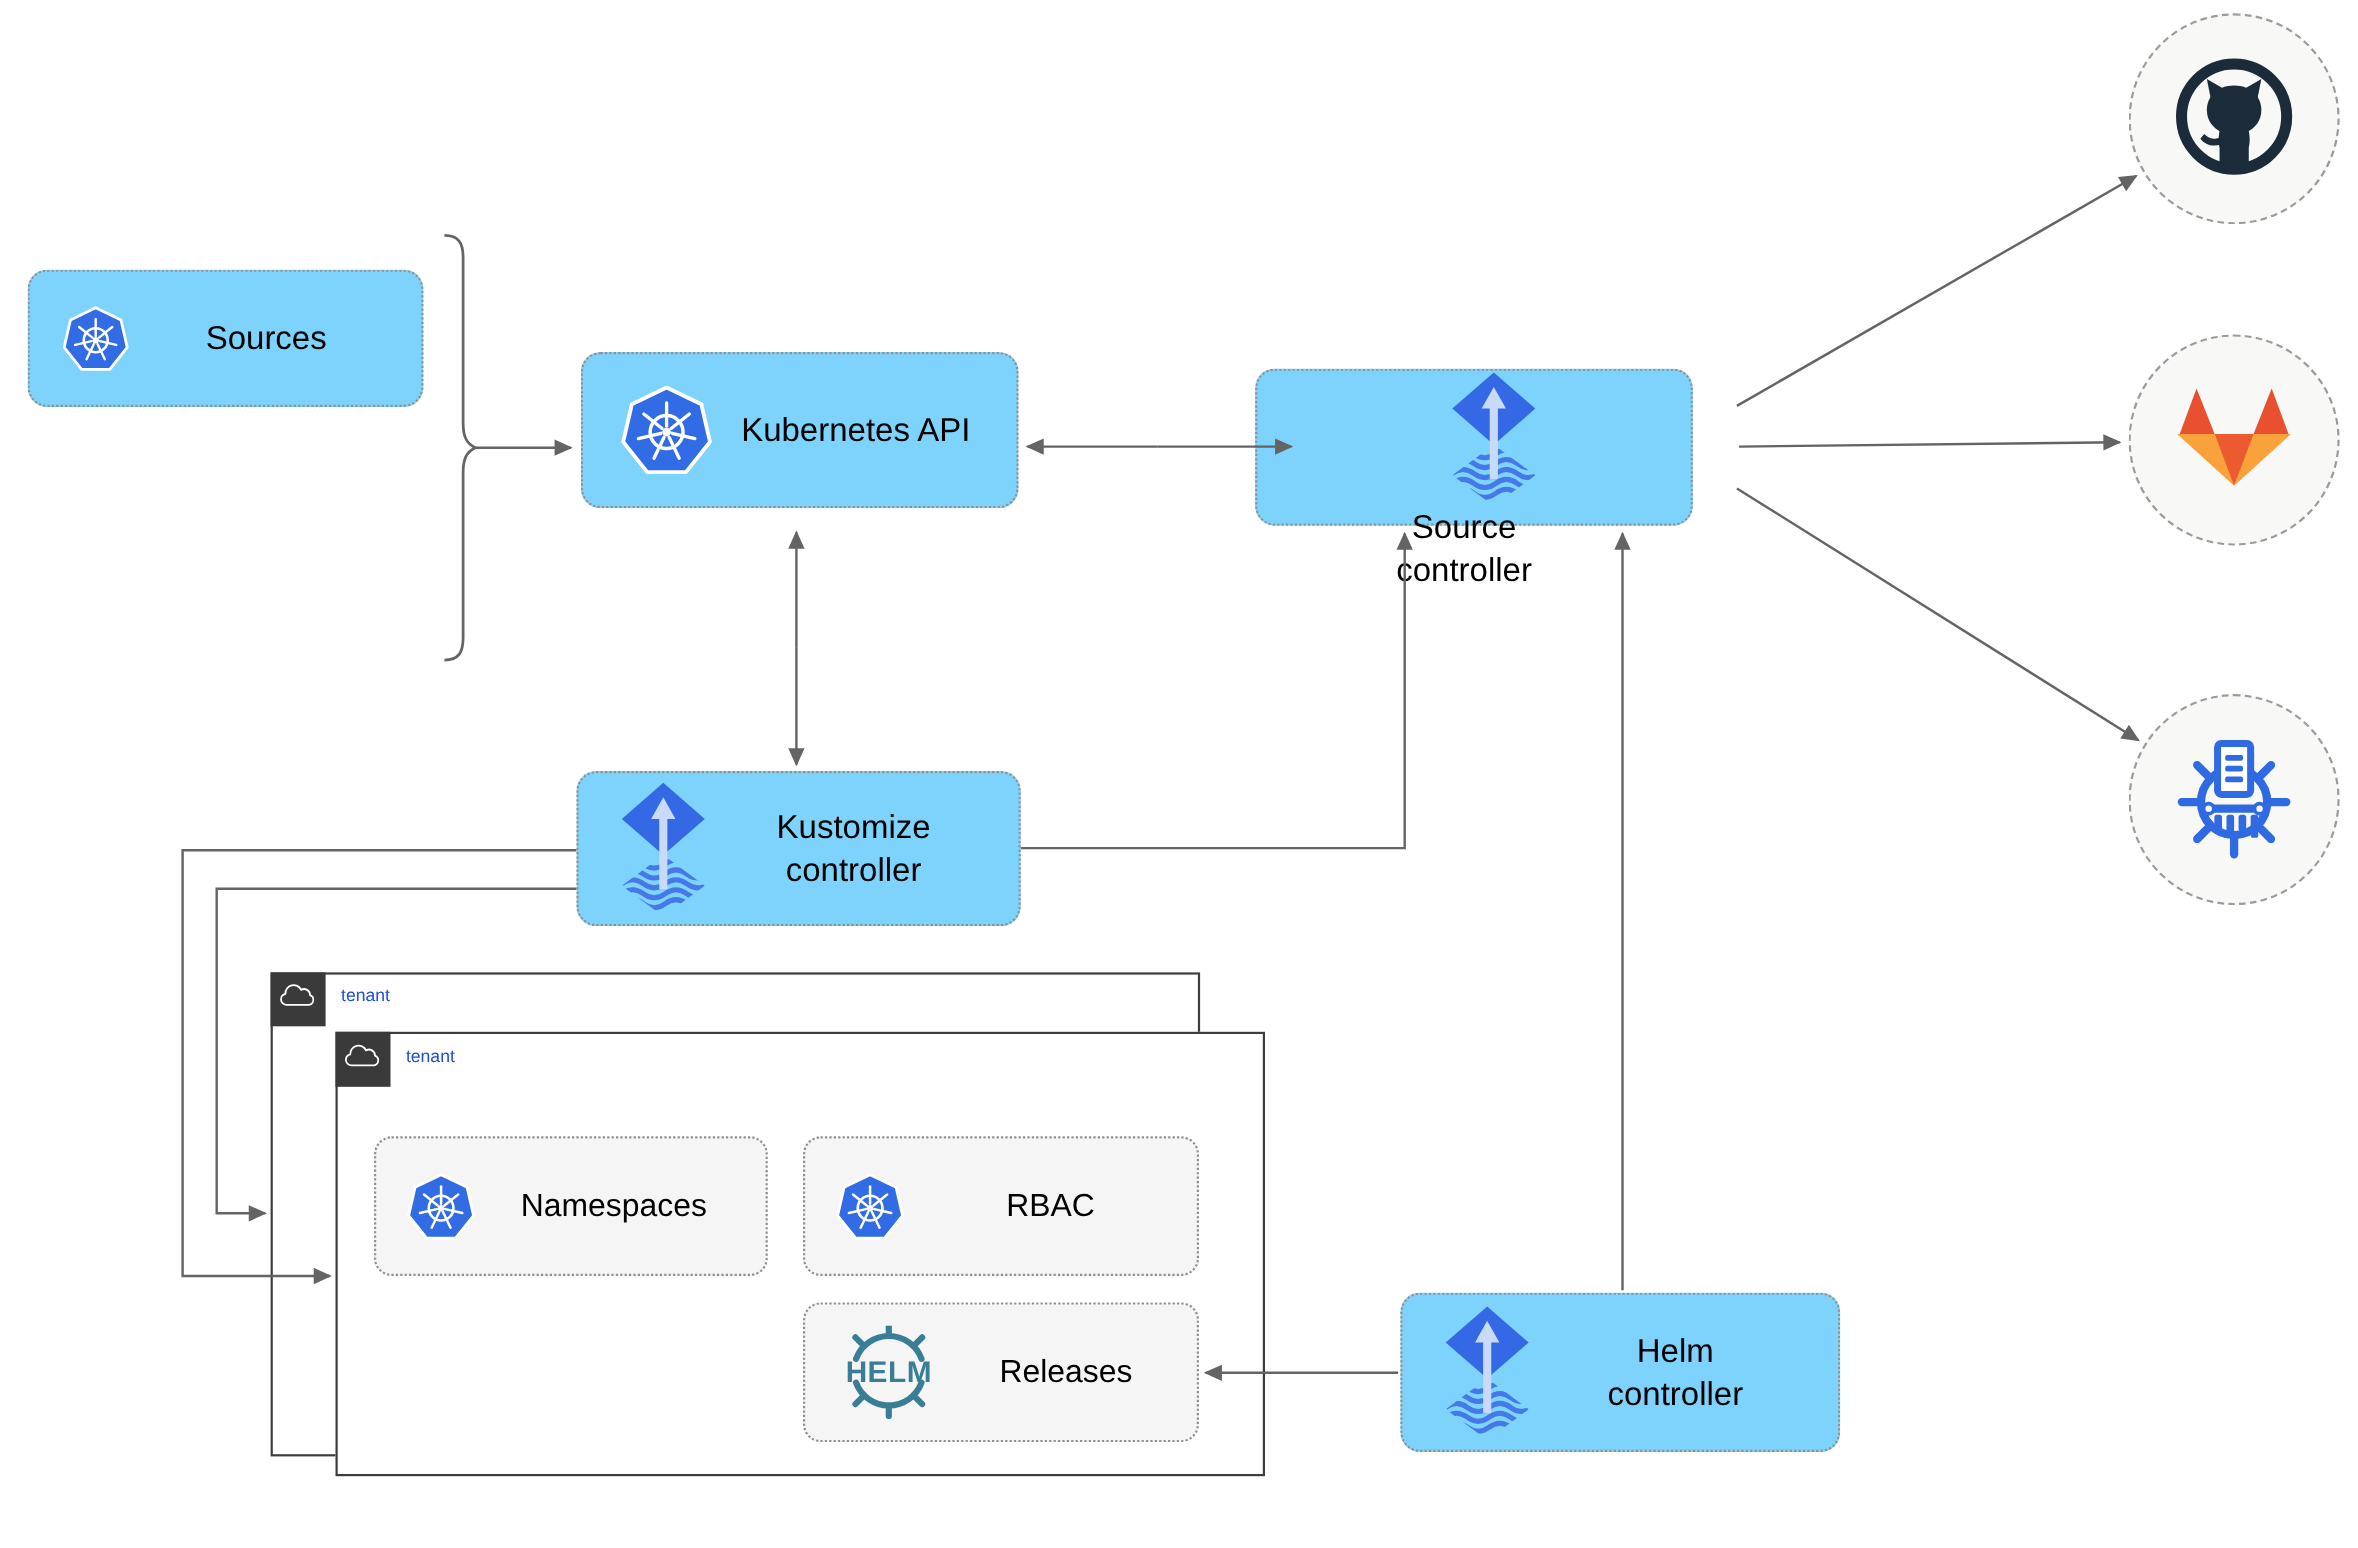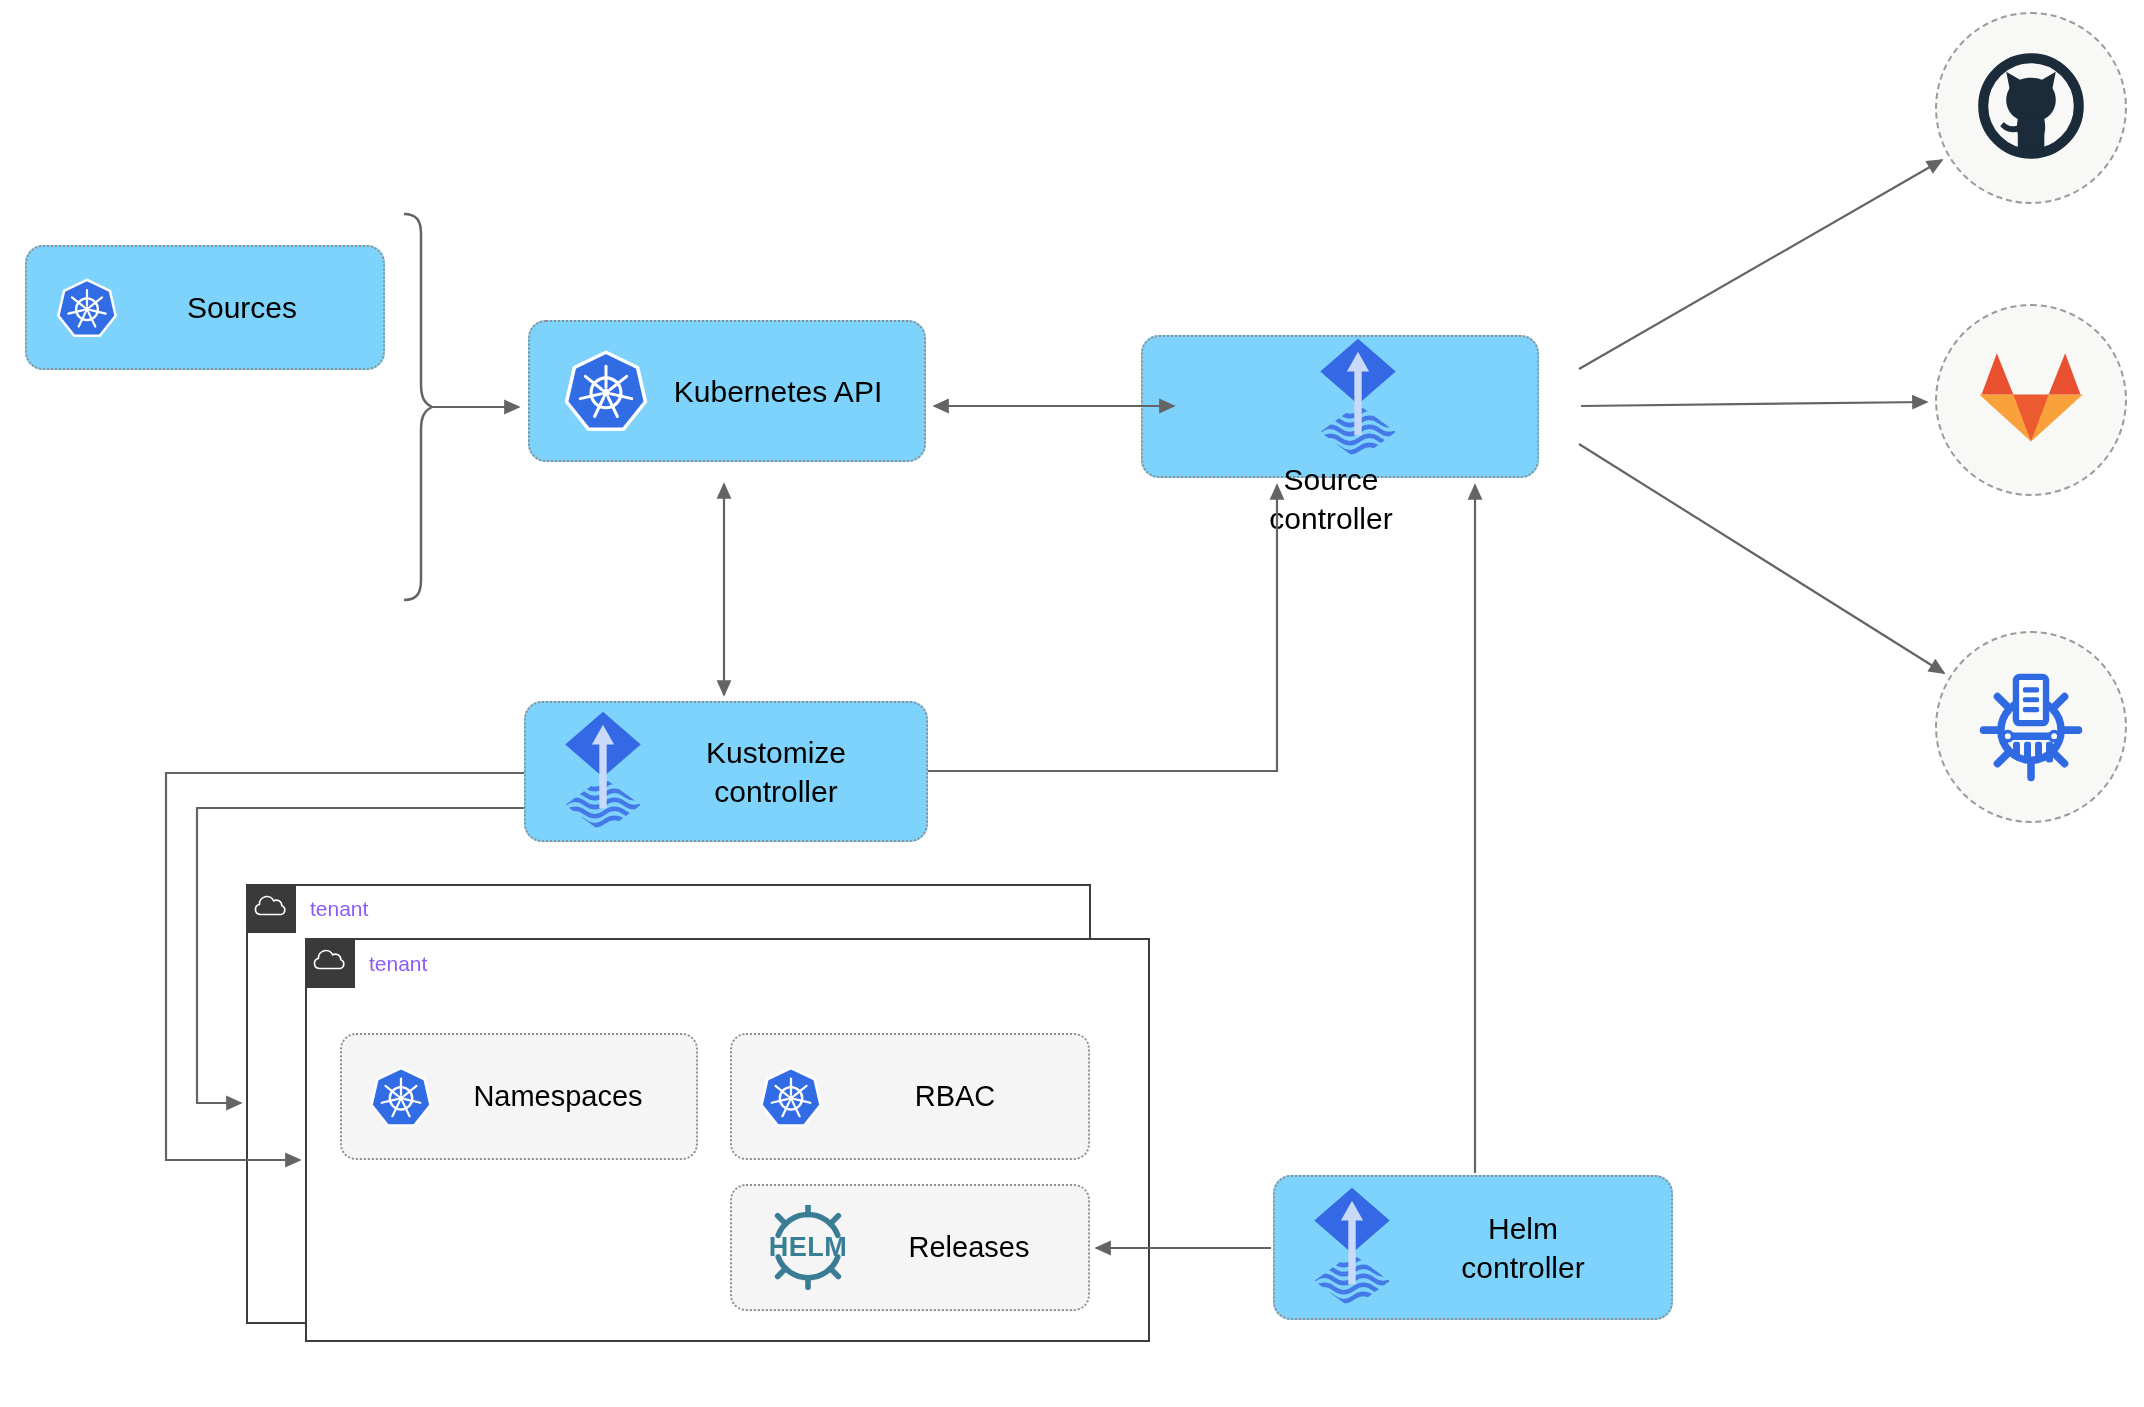--- a/index.html
+++ b/index.html
@@ -16,21 +16,21 @@
   .node .lbl{
     flex:1;text-align:center;font-size:30px;line-height:1.3;color:#000;
     white-space:pre-line;padding-right:18px;
   }
   .inner-node{position:absolute;background:#f5f5f5;border:2px dotted #8f8f8f;border-radius:16px;
     display:flex;align-items:center;box-sizing:border-box;z-index:31;}
   .inner-node .lbl{flex:1;text-align:center;font-size:29px;color:#000;padding-right:14px;}
   
   .tenant-box{position:absolute;background:#ffffff;border:2px solid #3d3d3d;box-sizing:border-box;}
   .tenant-tab{position:absolute;background:#3a3a3a;display:flex;align-items:center;justify-content:center;box-sizing:border-box;}
-  .tenant-label{position:absolute;font-size:21px;color:#8b5cf6;}
+  .tenant-label{position:absolute;font-size:16px;color:#1d4ed8;}
   
   .remote-circle{
     position:absolute;width:192px;height:192px;border-radius:50%;
     border:2px dashed #9b9b9b;background:#f8f8f6;box-sizing:border-box;
     display:flex;align-items:center;justify-content:center;z-index:10;
   }
   #wires{position:absolute;left:0;top:0;z-index:50;pointer-events:none;}
   .z-back{z-index:20;} .z-front{z-index:25;}
 </style>
 </head>

